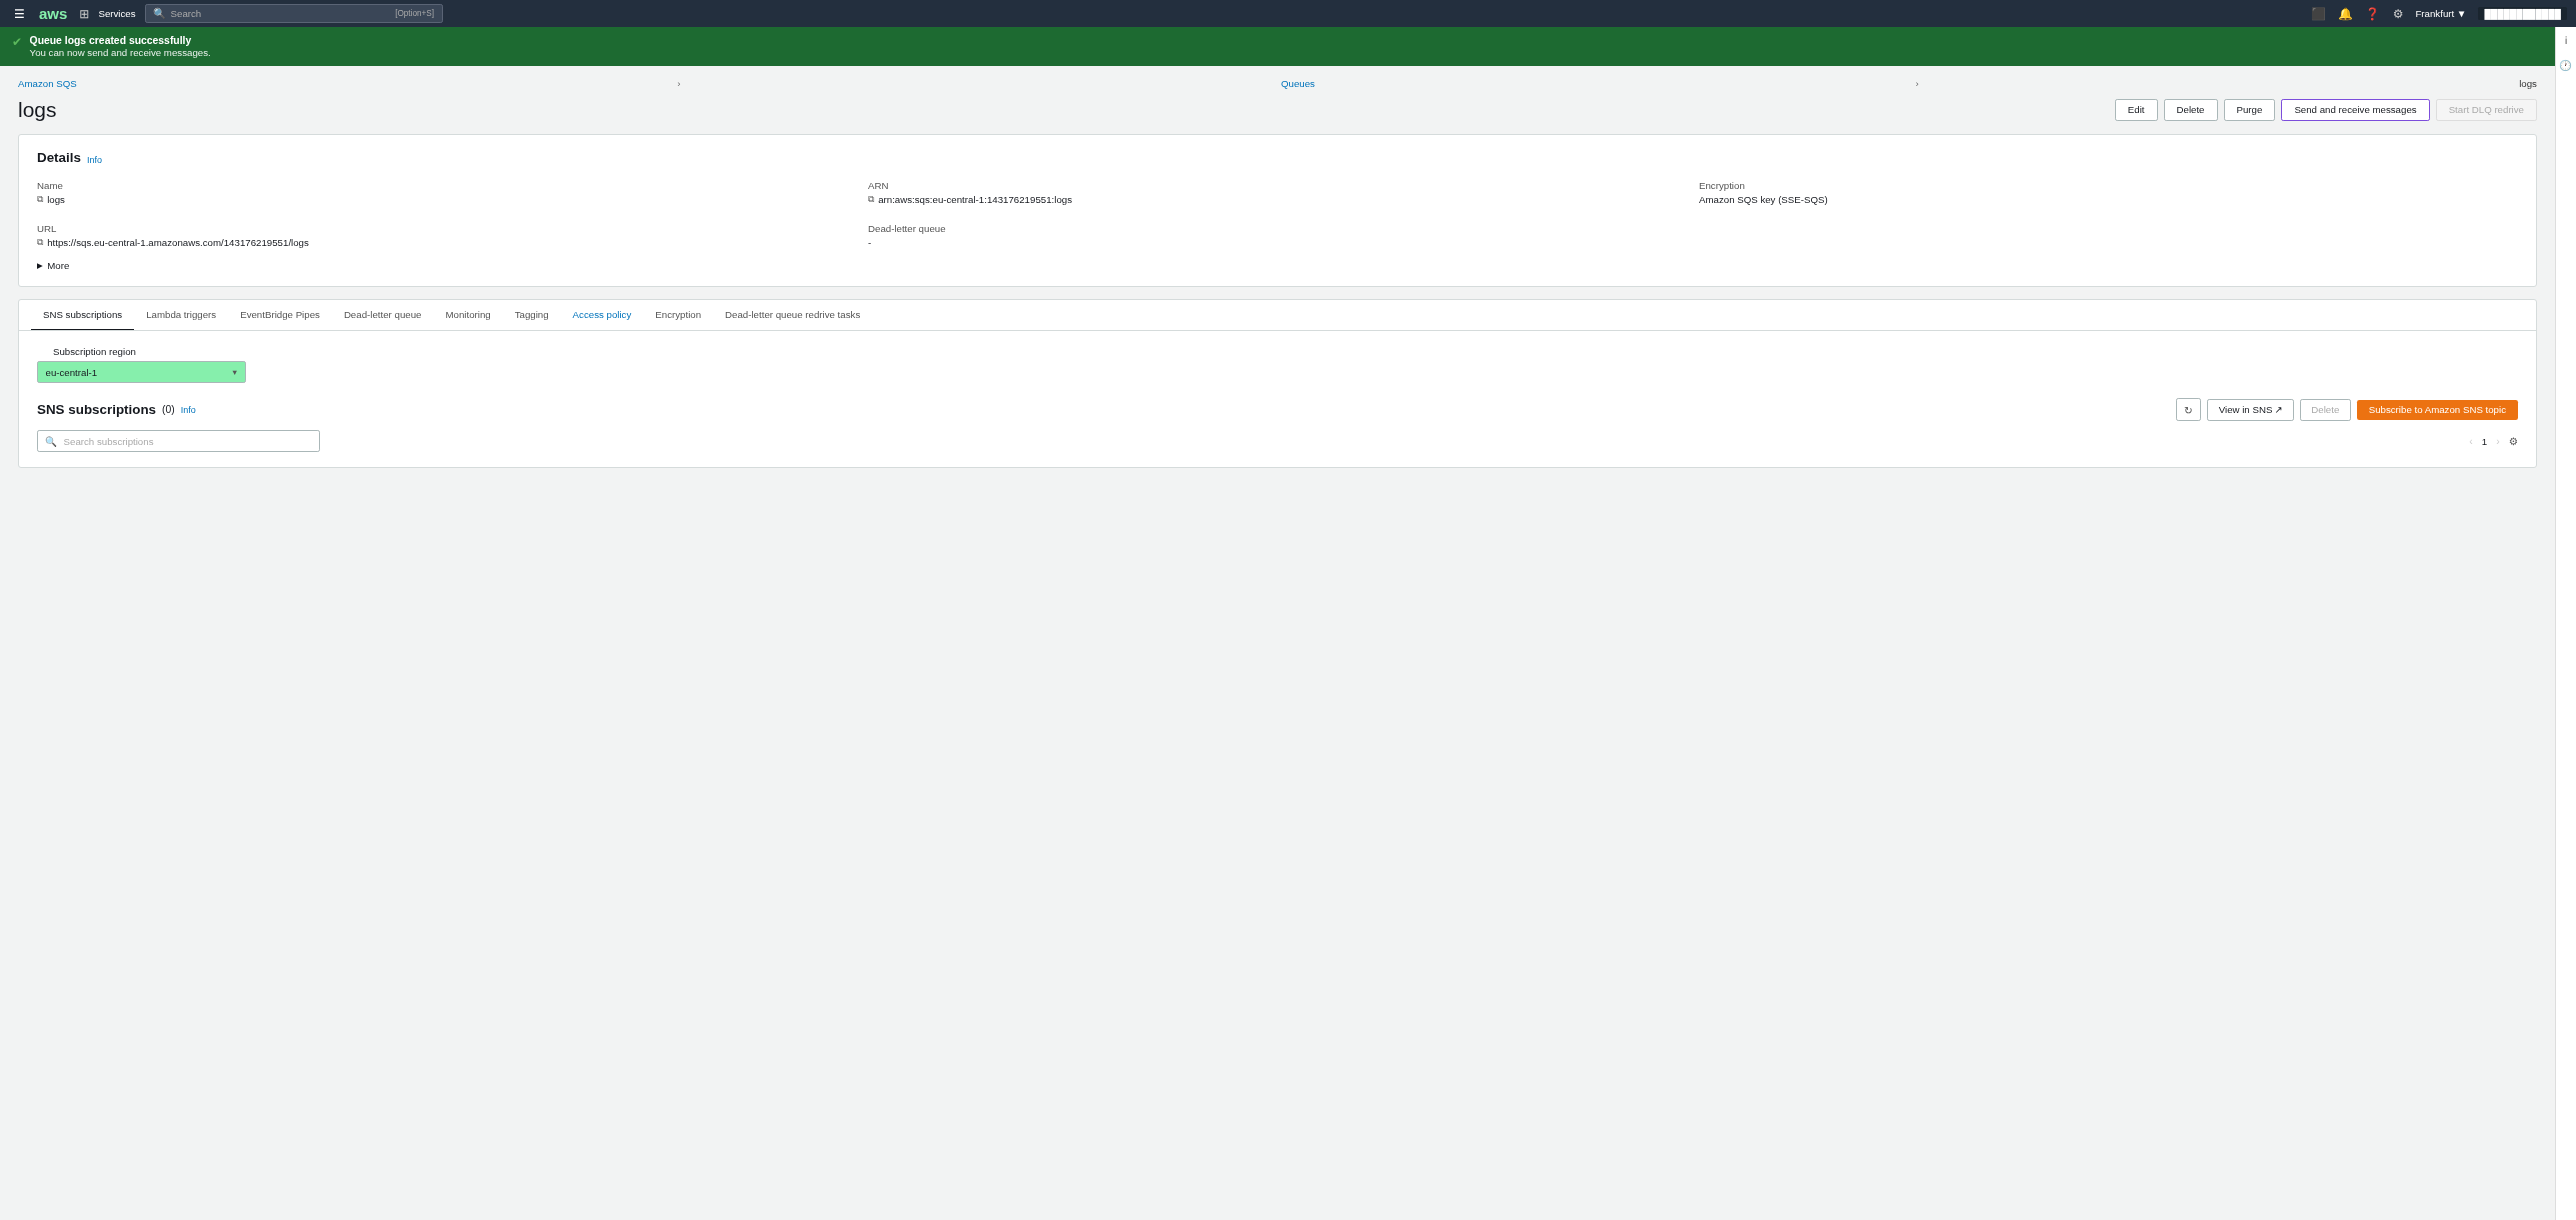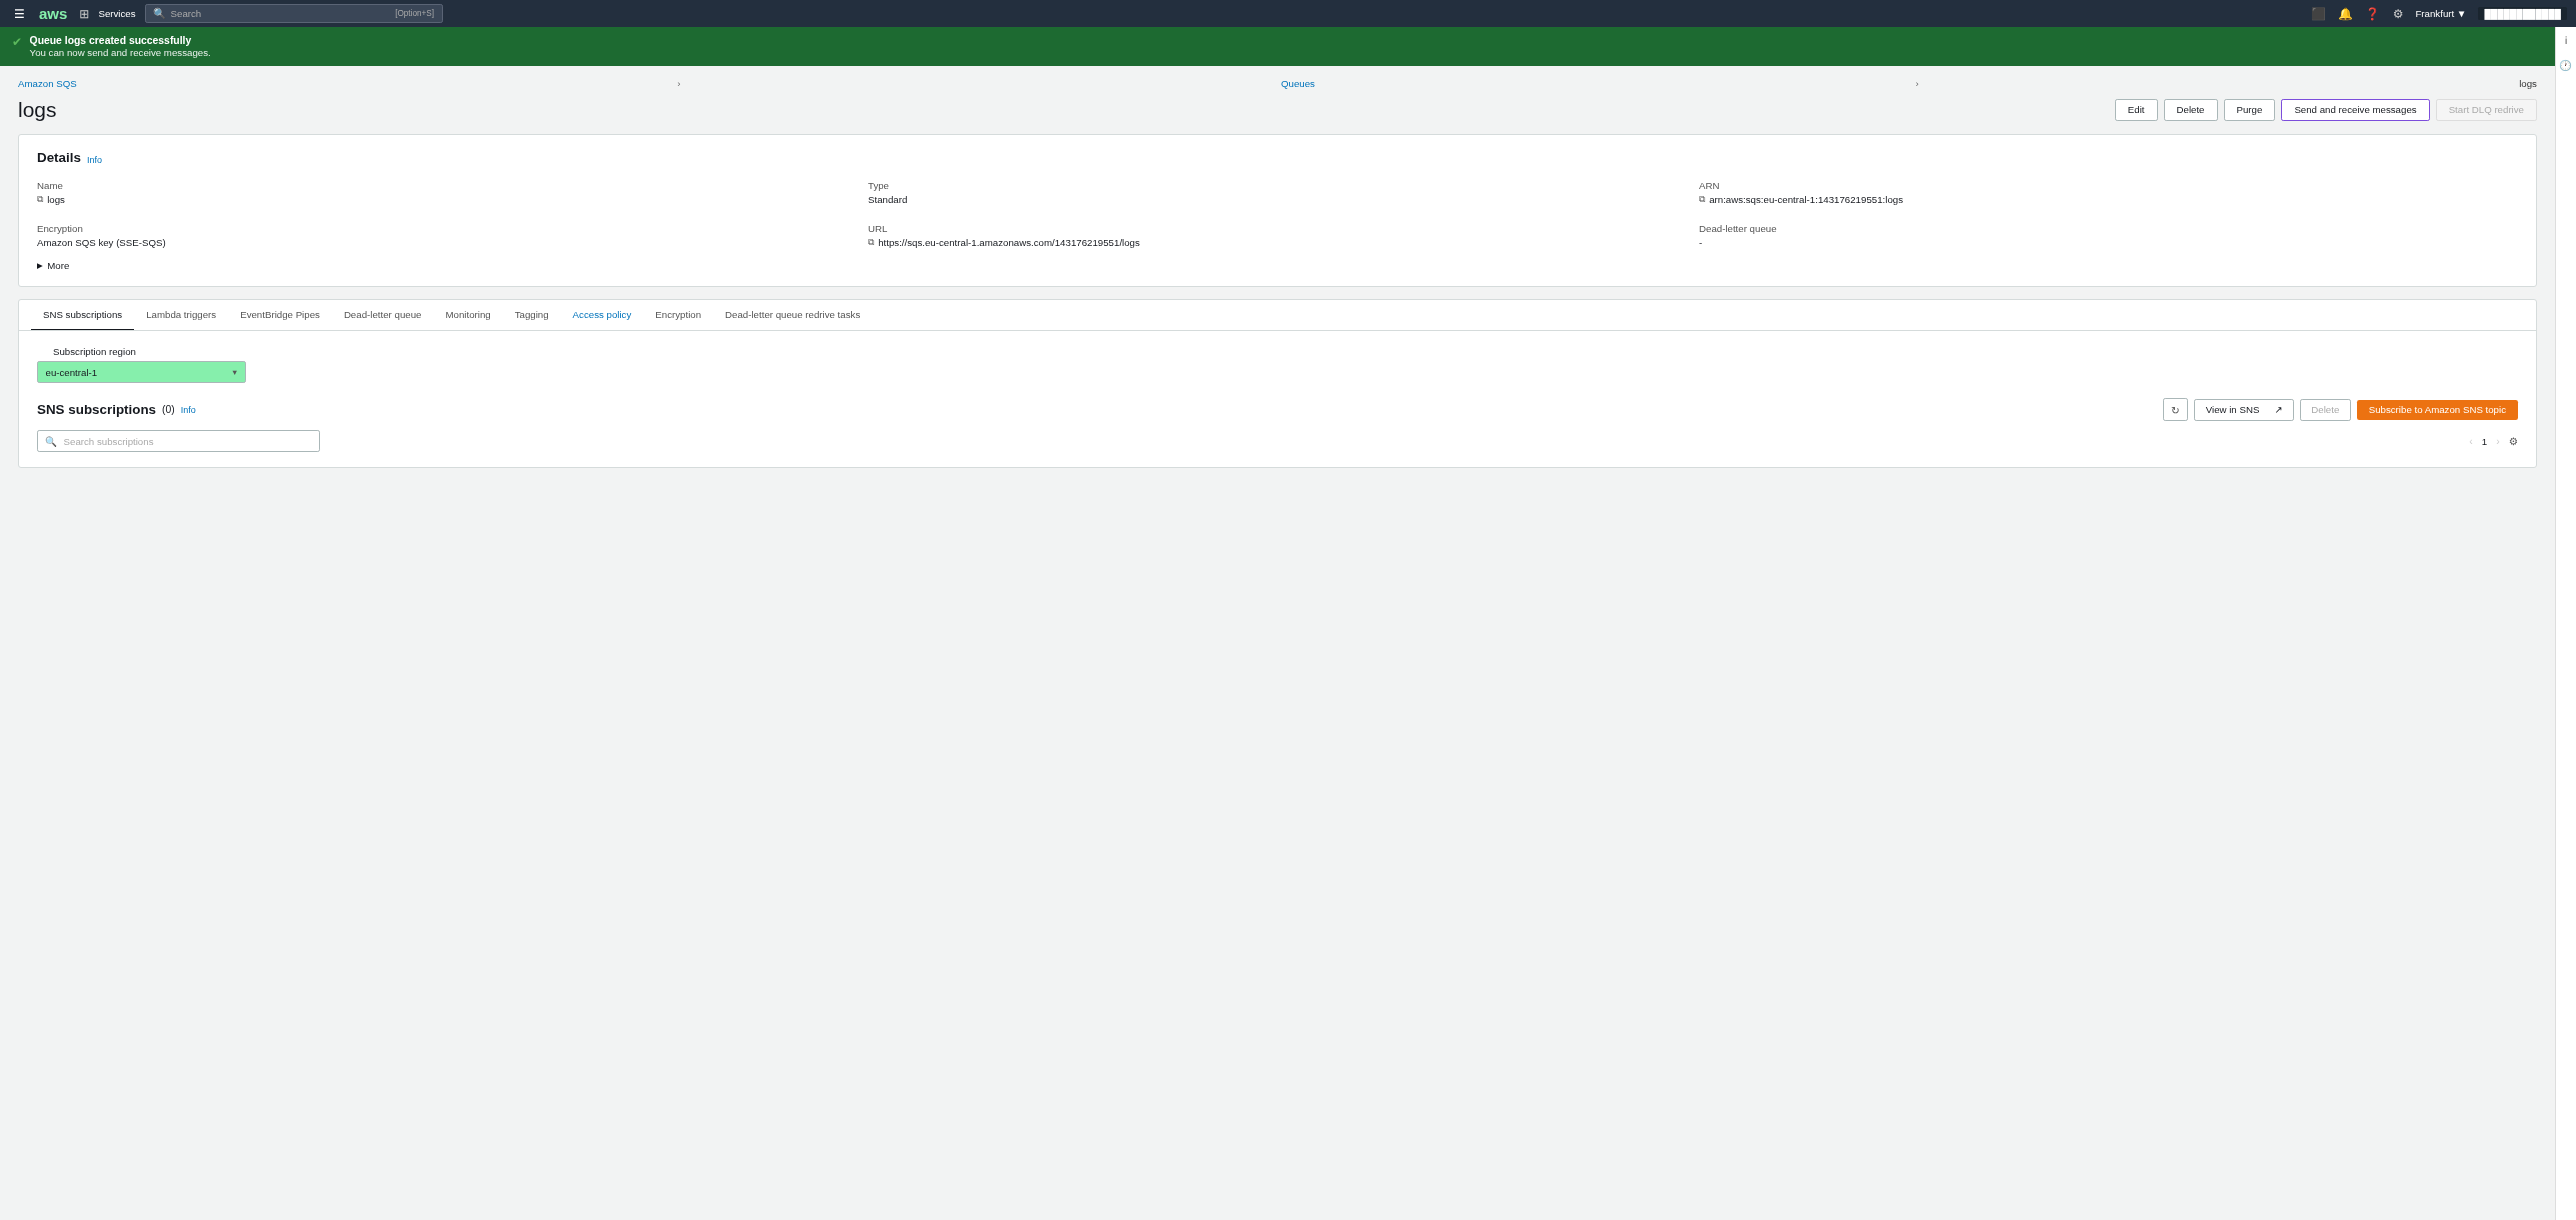--- a/index.html
+++ b/index.html
@@ -372,21 +372,21 @@
     .btn-view-sns {
       padding: 4.5px 10.4px;
       border: 0.7px solid #aab7b8;
       background: #fff;
       border-radius: 2.2px;
       cursor: pointer;
       font-size: 9.7px;
       color: #16191f;
       display: flex;
       align-items: flex-end;
-      gap: 15px;
+      gap: 2px;
     }
     .btn-delete {
       padding: 4.5px 10.4px;
       border: 0.7px solid #aab7b8;
       background: #fff;
       border-radius: 2.2px;
       cursor: pointer;
       font-size: 9.7px;
       color: #aaa;
     }
@@ -516,26 +516,20 @@
     <div class="details-grid">
 
       <div class="detail-item">
         <label>Name</label>
         <div class="detail-value">
           <span class="copy-icon">⧉</span>
           <span>logs</span>
         </div>
       </div>
 
-      <div class="detail-item">
-        <label>Type</label>
-        <div class="detail-value">
-          <span>Standard</span>
-        </div>
-      </div>
 
       <div class="detail-item">
         <label>ARN</label>
         <div class="detail-value">
           <span class="copy-icon">⧉</span>
           <span>arn:aws:sqs:eu-central-1:143176219551:logs</span>
         </div>
       </div>
 
       <div class="detail-item">

